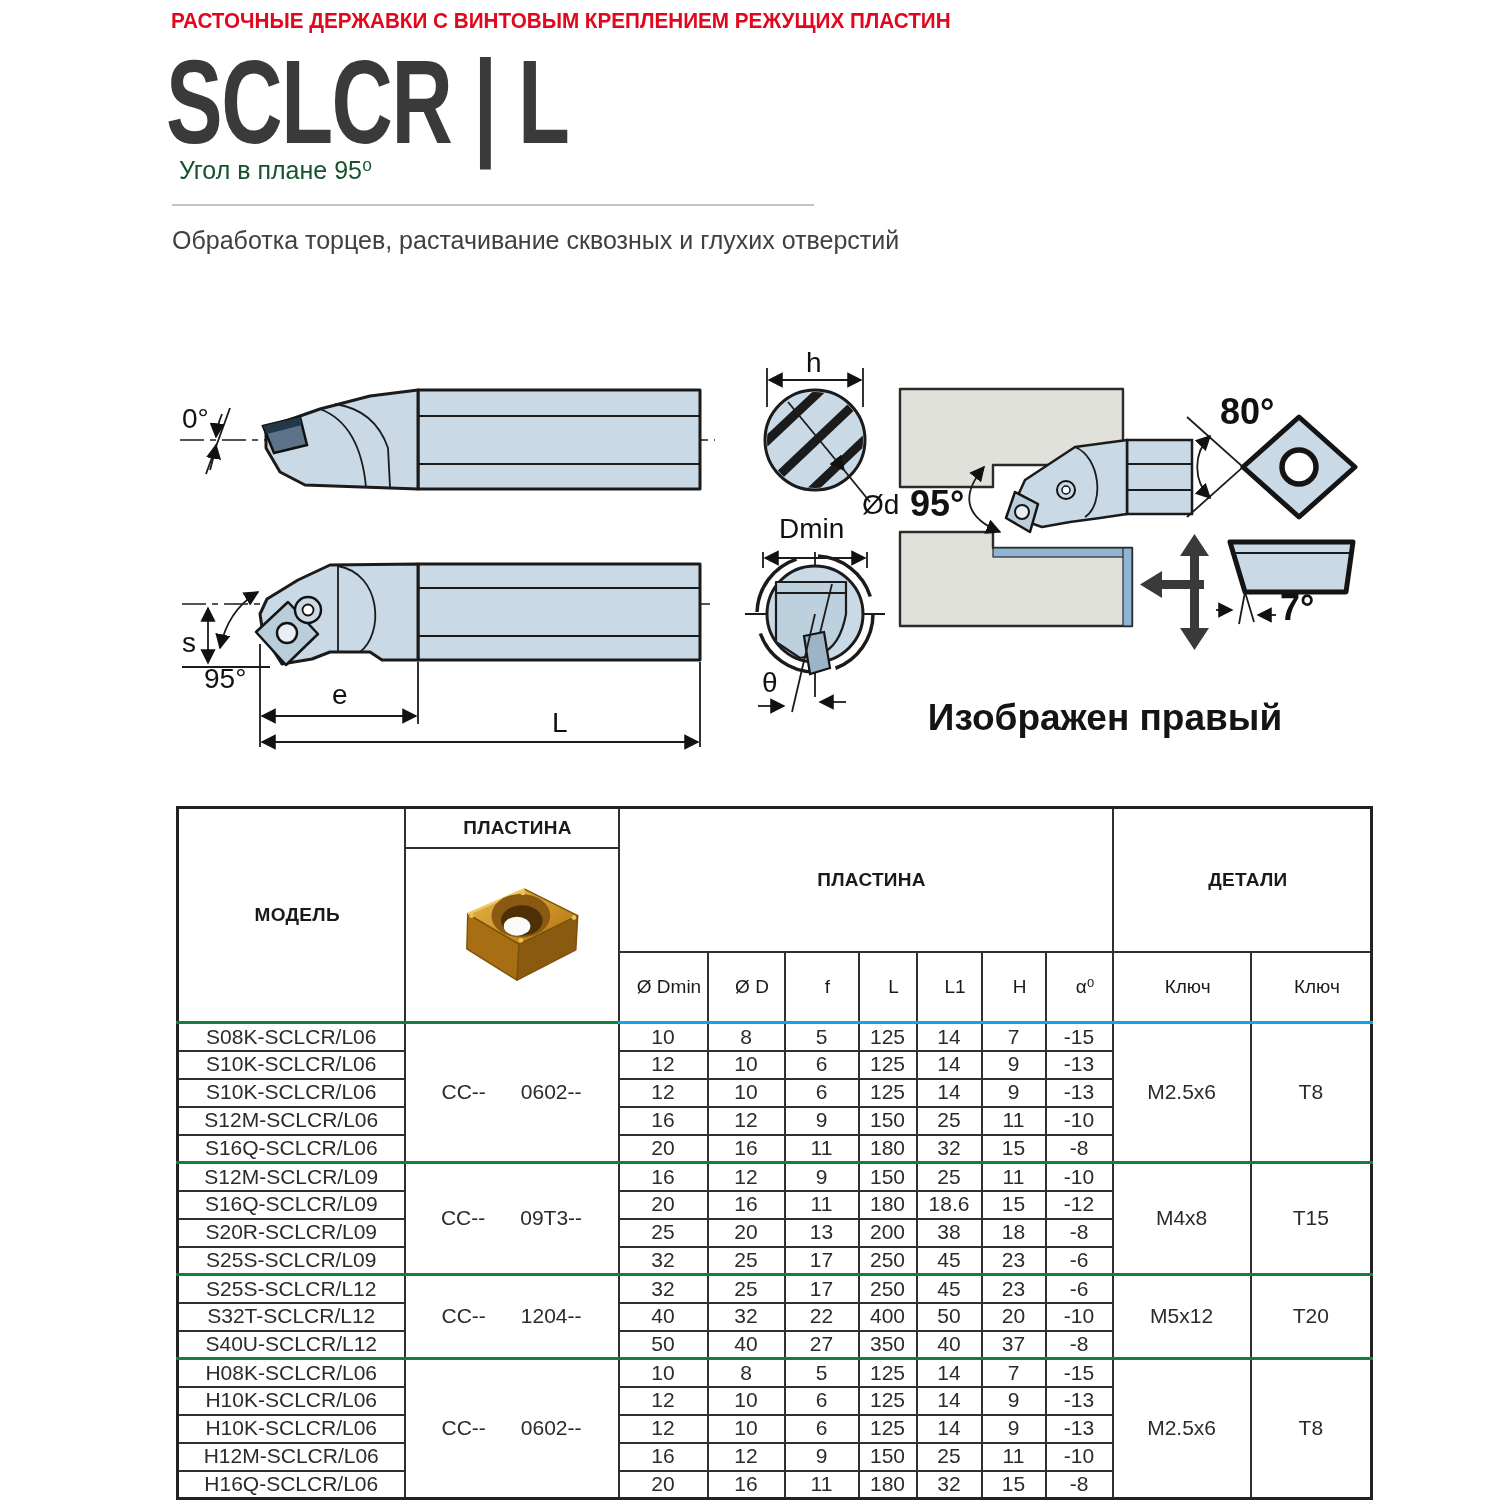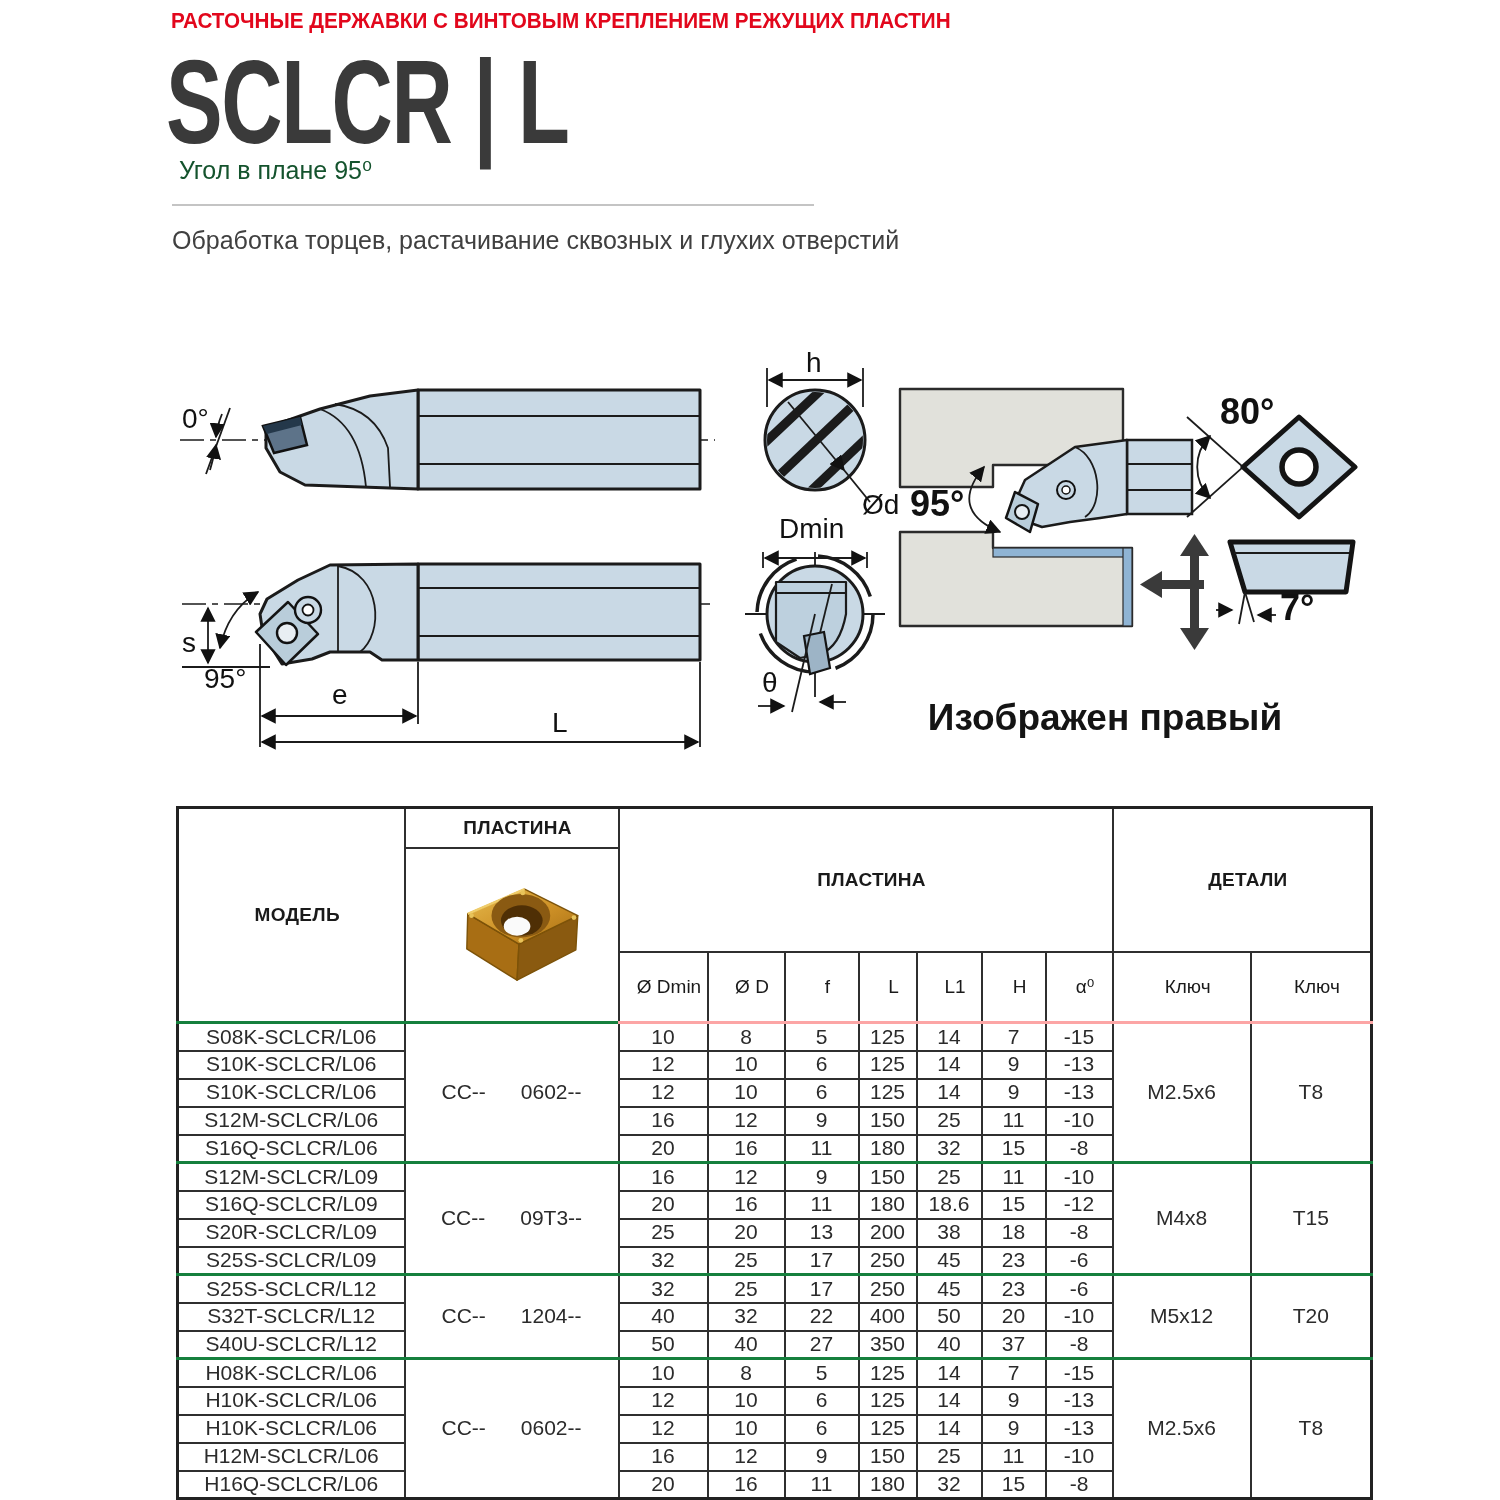--- a/index.html
+++ b/index.html
@@ -39,21 +39,21 @@
   }
   .spec-table thead th { font-size:19px; color:#1a1a1a;padding-left:12px; }
   .spec-table .h-group { font-weight:bold; letter-spacing:0.3px; }
   .spec-table .h-sub { font-weight:normal; }
   tr.hrow1 { height:40px; }
   tr.hrow2 { height:104px; }
   tr.hrow3 { height:71px; }
   .spec-table tbody tr { height:28px; }
   .spec-table tbody td.plate { white-space:pre; }
   .spec-table tbody tr.group-start td { border-top:3px solid #15803d; }
-  .spec-table thead tr.hrow3 th { border-bottom:3px solid #fca5a5;margin-top:19px; }
+  .spec-table thead tr.hrow3 th { border-bottom:3px solid #0ea5e9;margin-top:19px; }
   .photo-cell svg { display:block; margin:6px auto 0 auto; }
 
   
   .ol   { fill:#c9d9e5; stroke:#1b1b1b; stroke-width:3; stroke-linejoin:round; }
   .ol2  { fill:#c9d9e5; stroke:#1b1b1b; stroke-width:2.5; stroke-linejoin:round; }
   .thin { fill:none; stroke:#1b1b1b; stroke-width:1.8; }
   .cl   { fill:none; stroke:#1b1b1b; stroke-width:1.6; stroke-dasharray:24 6 6 6; }
   .dim  { fill:none; stroke:#1b1b1b; stroke-width:1.8; }
   .grey { fill:#e1e1db; stroke:#2b2b2b; stroke-width:2.4; stroke-linejoin:round; }
   .insert { fill:#b9cdda; stroke:#141414; stroke-width:2.5; stroke-linejoin:round; }

